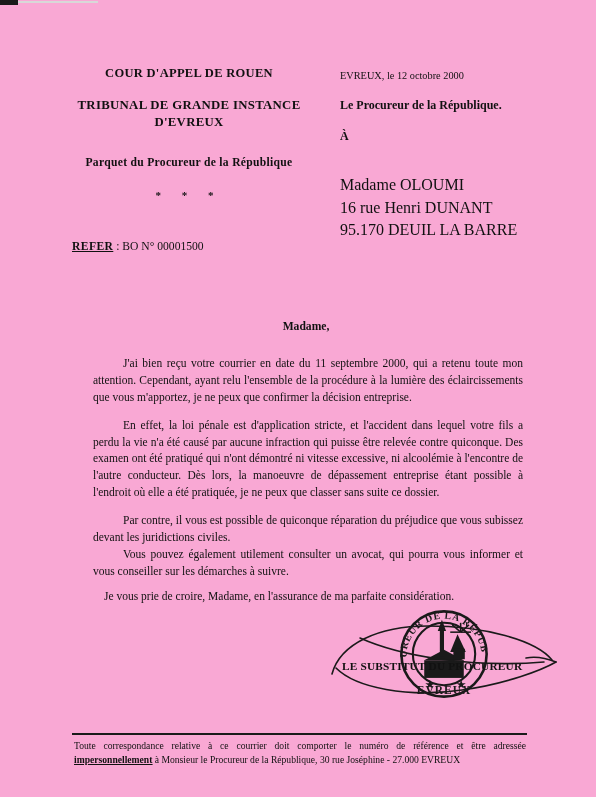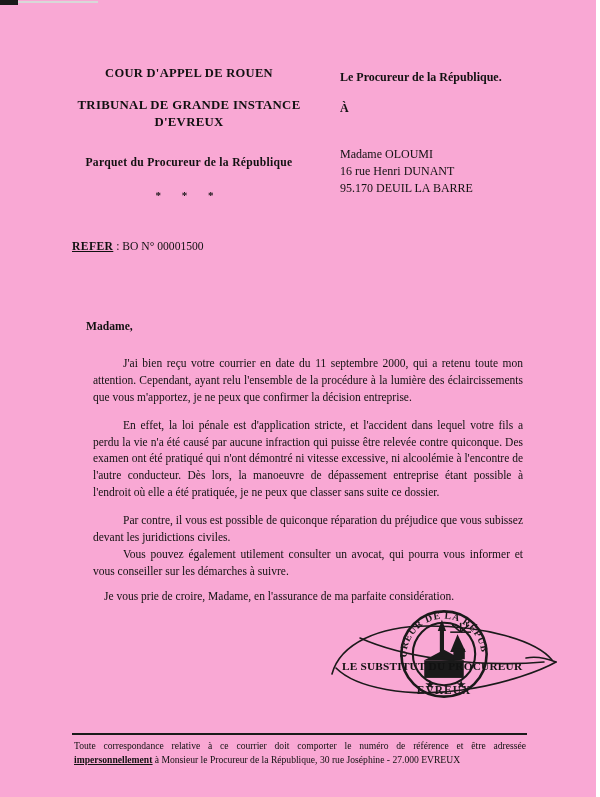--- a/index.html
+++ b/index.html
@@ -83,21 +83,21 @@
     font-size: 12px;
     font-weight: bold;
     margin-bottom: 16px;
   }
   .rb-a {
     font-size: 12px;
     font-weight: bold;
     margin-bottom: 30px;
   }
   .rb-addr {
-    font-size: 12px;
+    font-size: 16px;
     line-height: 1.42;
   }
 
   
   .refer {
     position: absolute;
     left: 72px;
     top: 240px;
     font-size: 11.6px;
   }
@@ -105,21 +105,21 @@
     text-decoration: underline;
     letter-spacing: 0.4px;
   }
 
   
   .salutation {
     position: absolute;
     left: 86px;
     top: 320px;
     width: 440px;
-    text-align: left;
+    text-align: center;
     font-size: 11.6px;
     font-weight: bold;
   }
 
   
   .body-text {
     position: absolute;
     left: 93px;
     top: 355px;
     width: 430px;
@@ -217,20 +217,21 @@
     <div class="lh-line lh-court">COUR D'APPEL DE ROUEN</div>
     <div class="lh-line lh-tribunal">
       <div>TRIBUNAL DE GRANDE INSTANCE</div>
       <div>D'EVREUX</div>
     </div>
     <div class="lh-line lh-parquet">Parquet du Procureur de la République</div>
     <div class="lh-stars">* * *</div>
   </div>
 
   <div class="right-block">
+    <div class="rb-date">EVREUX, le 12 octobre 2000</div>
     <div class="rb-proc">Le Procureur de la République.</div>
     <div class="rb-a">À</div>
     <div class="rb-addr">
       <div>Madame OLOUMI</div>
       <div>16 rue Henri DUNANT</div>
       <div>95.170 DEUIL LA BARRE</div>
     </div>
   </div>
 
   <div class="refer">

